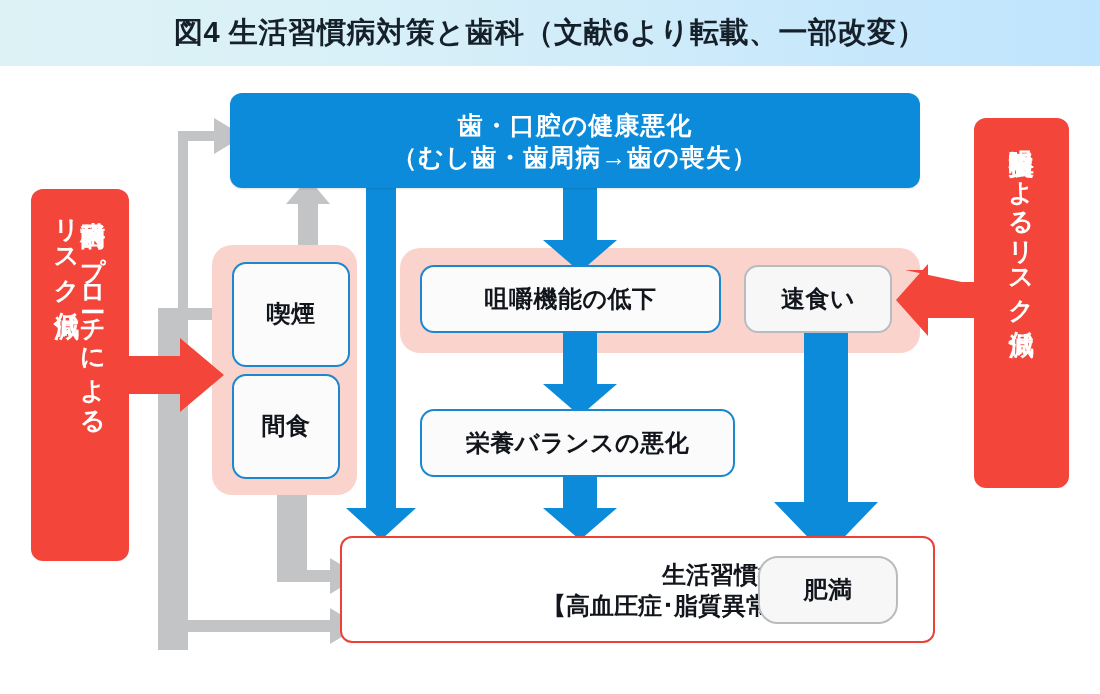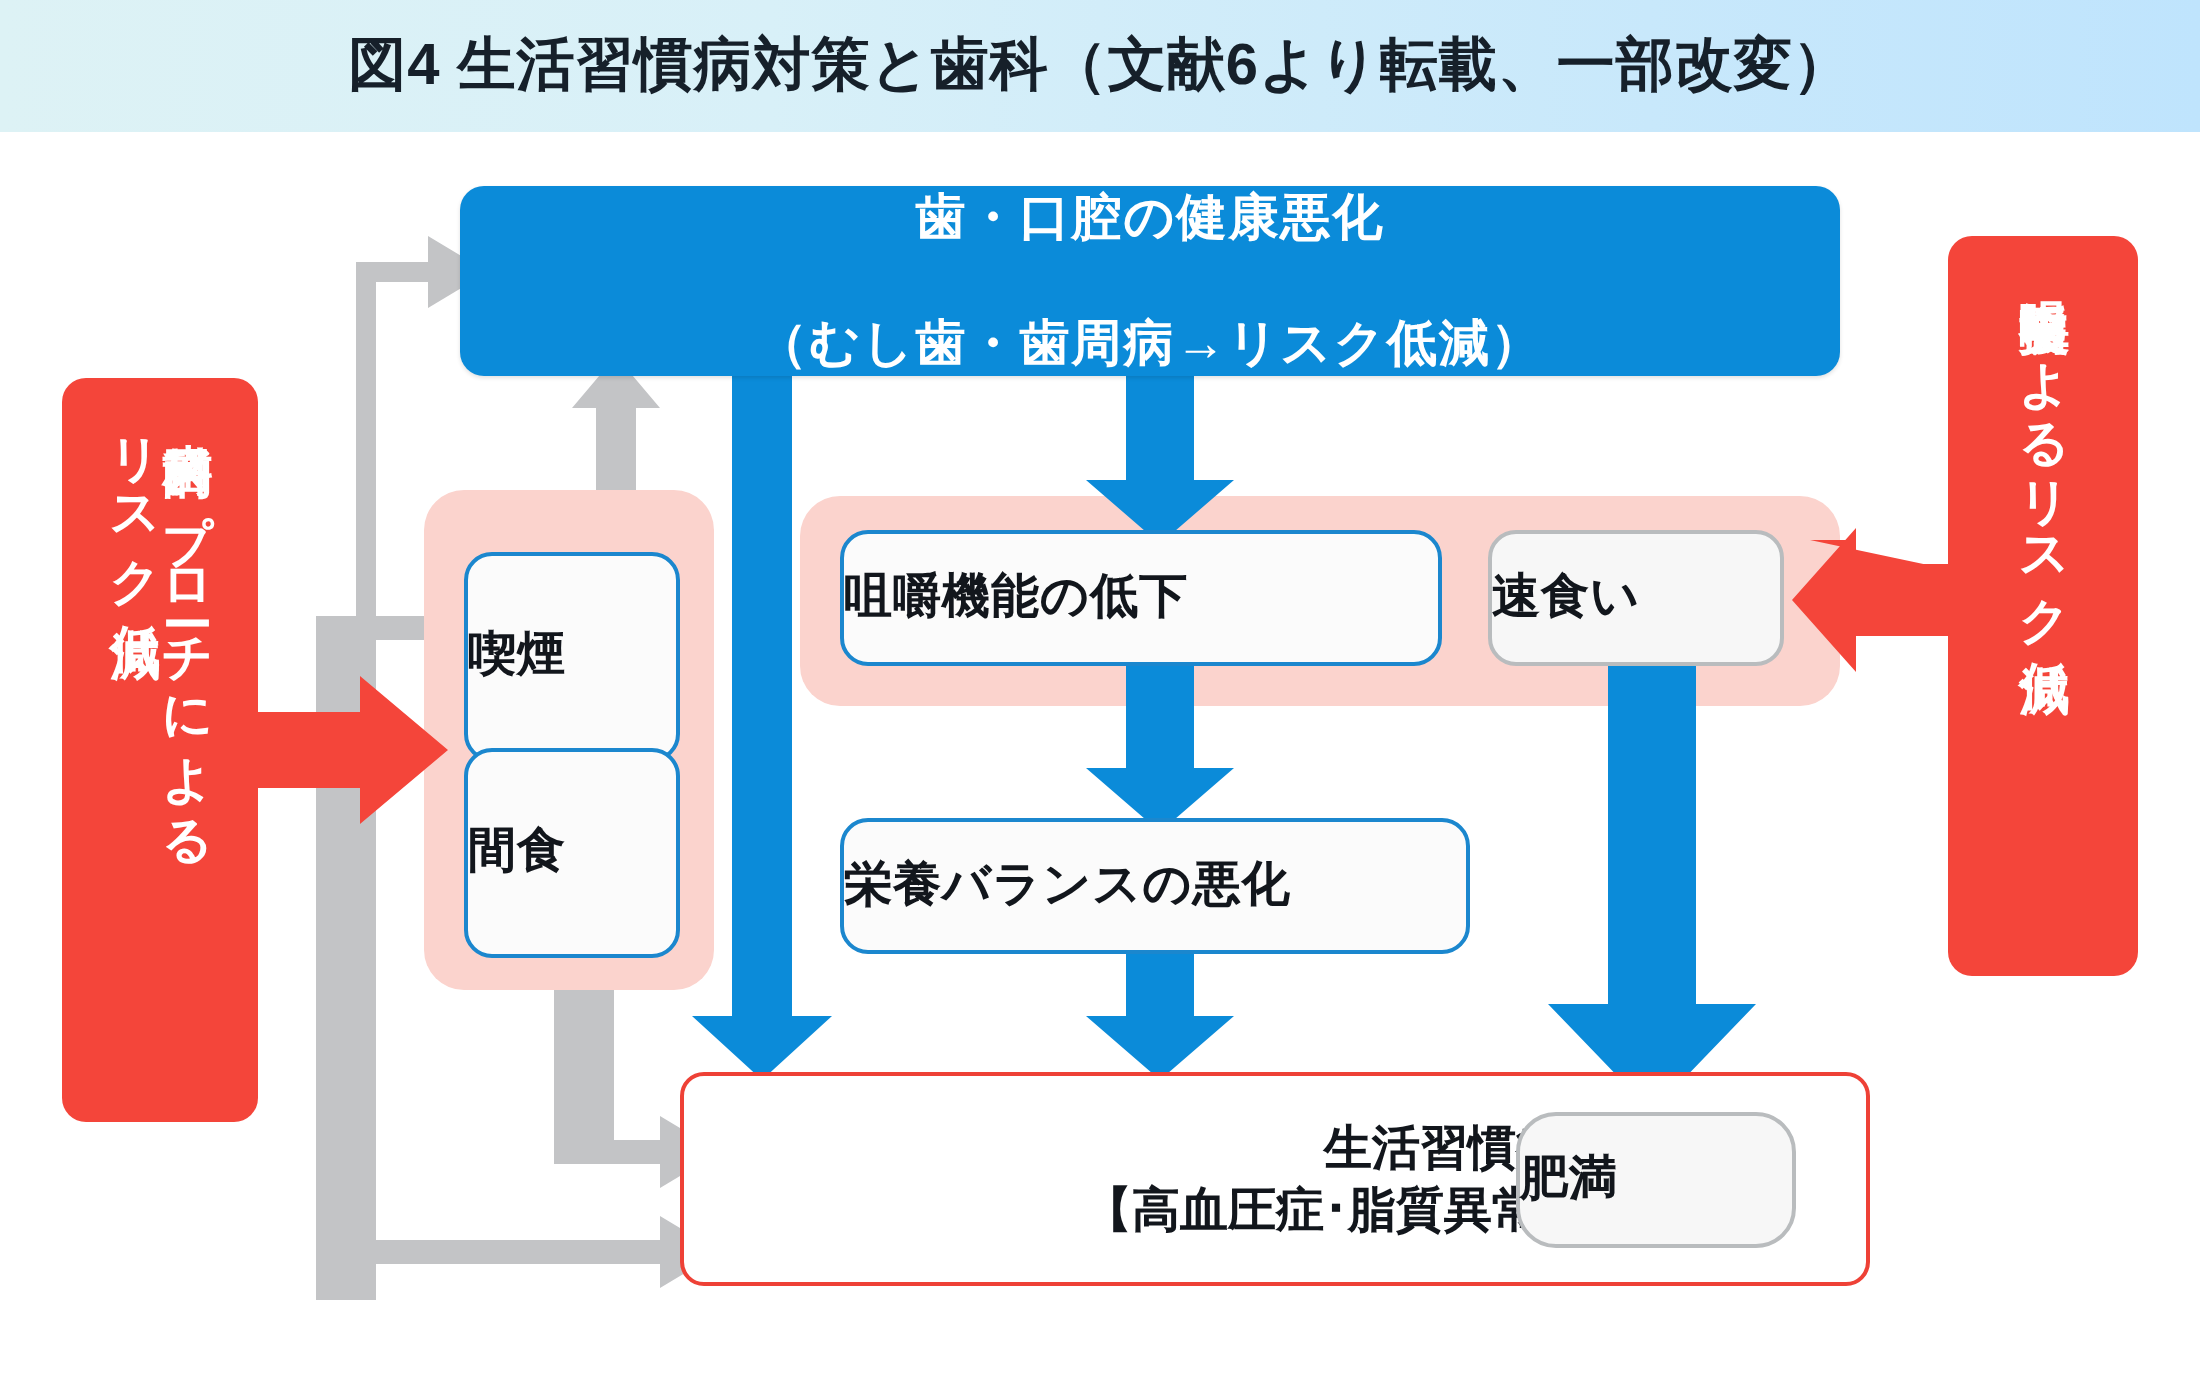--- a/index.html
+++ b/index.html
@@ -22,21 +22,21 @@
     font-size:29px;font-weight:bold;color:#16202a;letter-spacing:.5px;
     white-space:nowrap;
   }
 
   
   .layer{position:absolute;left:0;top:0;width:1100px;height:694px;}
 
   
   .node{
     position:absolute;box-sizing:border-box;
-    display:flex;align-items:center;justify-content:space-between;
+    display:flex;align-items:center;justify-content:center;
     text-align:center;line-height:1.28;
   }
   .node-main{
     background:#0b8bd9;border-radius:12px;color:#fff;
     font-size:25px;font-weight:bold;letter-spacing:1px;
     box-shadow:0 1px 2px rgba(0,0,0,.12);
   }
   .node-white-blue{
     background:#fbfbfb;border:2.5px solid #1b87ce;border-radius:14px;
     color:#12161c;font-size:24px;font-weight:bold;letter-spacing:.5px;
@@ -123,24 +123,24 @@
   <svg class="layer" viewBox="0 0 1100 694">
     <g fill="#f4453a">
       <path d="M110,356 L180,356 L180,338 L224,375 L180,412 L180,394 L110,394 Z"></path>
       <path d="M990,288 L925,288 L925,270 L905,270 L905,270 L905,270 Z"></path>
       <path d="M992,282 L928,282 L928,264 L896,300 L928,336 L928,318 L992,318 Z"></path>
     </g>
   </svg>
 
   <div class="node node-main" style="left:230px;top:93px;width:690px;height:95px;flex-direction:column;">
     <div>歯・口腔の健康悪化</div>
-    <div>（むし歯・歯周病→リスク低減）</div>
+    <div>（むし歯・歯周病→歯の喪失）</div>
   </div>
 
-  <div class="node node-white-blue" style="left:232px;top:276px;width:108px;height:105px;">
+  <div class="node node-white-blue" style="left:232px;top:262px;width:118px;height:105px;">
     <span>喫煙</span>
   </div>
 
   <div class="node node-white-blue" style="left:232px;top:374px;width:108px;height:105px;">
     <span>間食</span>
   </div>
 
   <div class="node node-white-blue" style="left:420px;top:265px;width:301px;height:68px;">
     <span>咀嚼機能の低下</span>
   </div>

